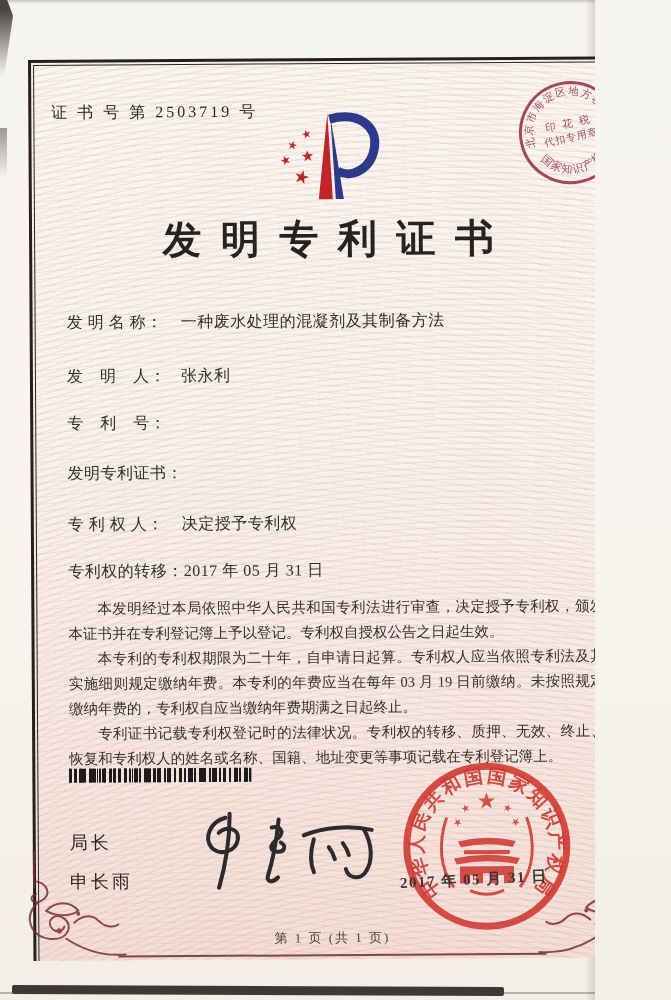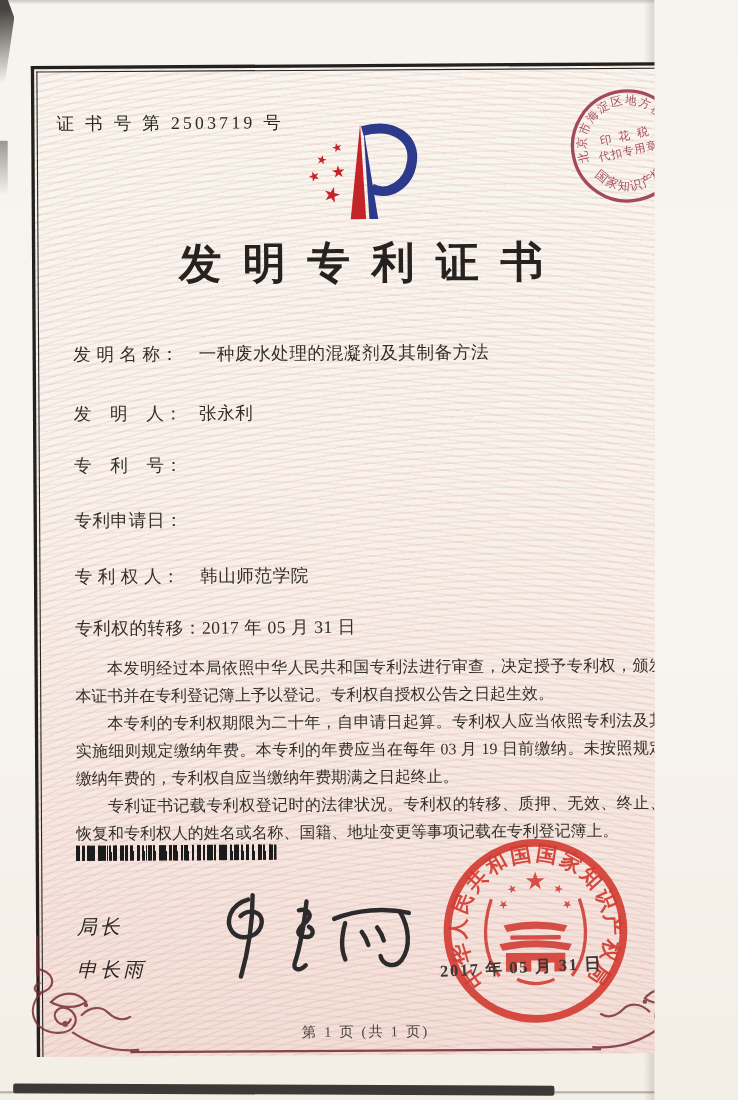--- a/index.html
+++ b/index.html
@@ -55,21 +55,21 @@
   .paras{position:absolute;left:34px;right:22px;top:534px;font-size:14.5px;line-height:25px;color:#35302c;text-align:justify;}
   .paras p{margin:0;text-indent:2em;}
 
   .barcode{position:absolute;left:34px;top:706px;width:182px;height:14px;
     background:
       repeating-linear-gradient(90deg,#1b1b1b 0 2px,transparent 2px 5px),
       repeating-linear-gradient(90deg,#1b1b1b 0 1px,transparent 1px 7px),
       repeating-linear-gradient(90deg,#1b1b1b 0 3px,transparent 3px 11px);}
 
   .director{position:absolute;left:34px;top:768px;font-size:18px;letter-spacing:3px;color:#2b2724;}
-  .director p{margin:0 0 15px 0;font-style:italic;}
+  .director p{margin:0 0 15px 0;}
 
   .signature{position:absolute;left:150px;top:748px;}
 
   .red-seal{position:absolute;left:356px;top:691px;opacity:.95;}
   .seal-date{position:absolute;left:364px;top:810px;font-size:15px;letter-spacing:1.5px;
     color:#3b3734;transform:rotate(-2.5deg);font-weight:bold;}
 
   .footer{position:absolute;left:0;right:0;top:868px;text-align:center;font-size:13px;letter-spacing:2px;color:#4b443e;}
 
   .bottom-line{position:absolute;left:82px;right:82px;bottom:3px;border-bottom:2px solid #6e2a33;opacity:.85;}
@@ -133,25 +133,25 @@
       <span class="field-value">一种废水处理的混凝剂及其制备方法</span>
     </div>
     <div class="field-row" style="top:304px">
       <span class="field-label">发　明　人：</span>
       <span class="field-value">张永利</span>
     </div>
     <div class="field-row" style="top:351px">
       <span class="field-label">专　利　号：</span>
     </div>
     <div class="field-row" style="top:401px">
-      <span class="field-label">专利申请日：</span>
+      <span class="field-label">发明专利证书：</span>
     </div>
     <div class="field-row" style="top:452px">
       <span class="field-label">专 利 权 人：</span>
-      <span class="field-value">韩山师范学院</span>
+      <span class="field-value">决定授予专利权</span>
     </div>
     <div class="field-row" style="top:499px">
       <span class="field-label">专利权的转移：</span>
       <span class="field-value">2017 年 05 月 31 日</span>
     </div>
 
     <div class="paras">
       <p>本发明经过本局依照中华人民共和国专利法进行审查，决定授予专利权，颁发本证书并在专利登记簿上予以登记。专利权自授权公告之日起生效。</p>
       <p>本专利的专利权期限为二十年，自申请日起算。专利权人应当依照专利法及其实施细则规定缴纳年费。本专利的年费应当在每年 03 月 19 日前缴纳。未按照规定缴纳年费的，专利权自应当缴纳年费期满之日起终止。</p>
       <p>专利证书记载专利权登记时的法律状况。专利权的转移、质押、无效、终止、恢复和专利权人的姓名或名称、国籍、地址变更等事项记载在专利登记簿上。</p>

